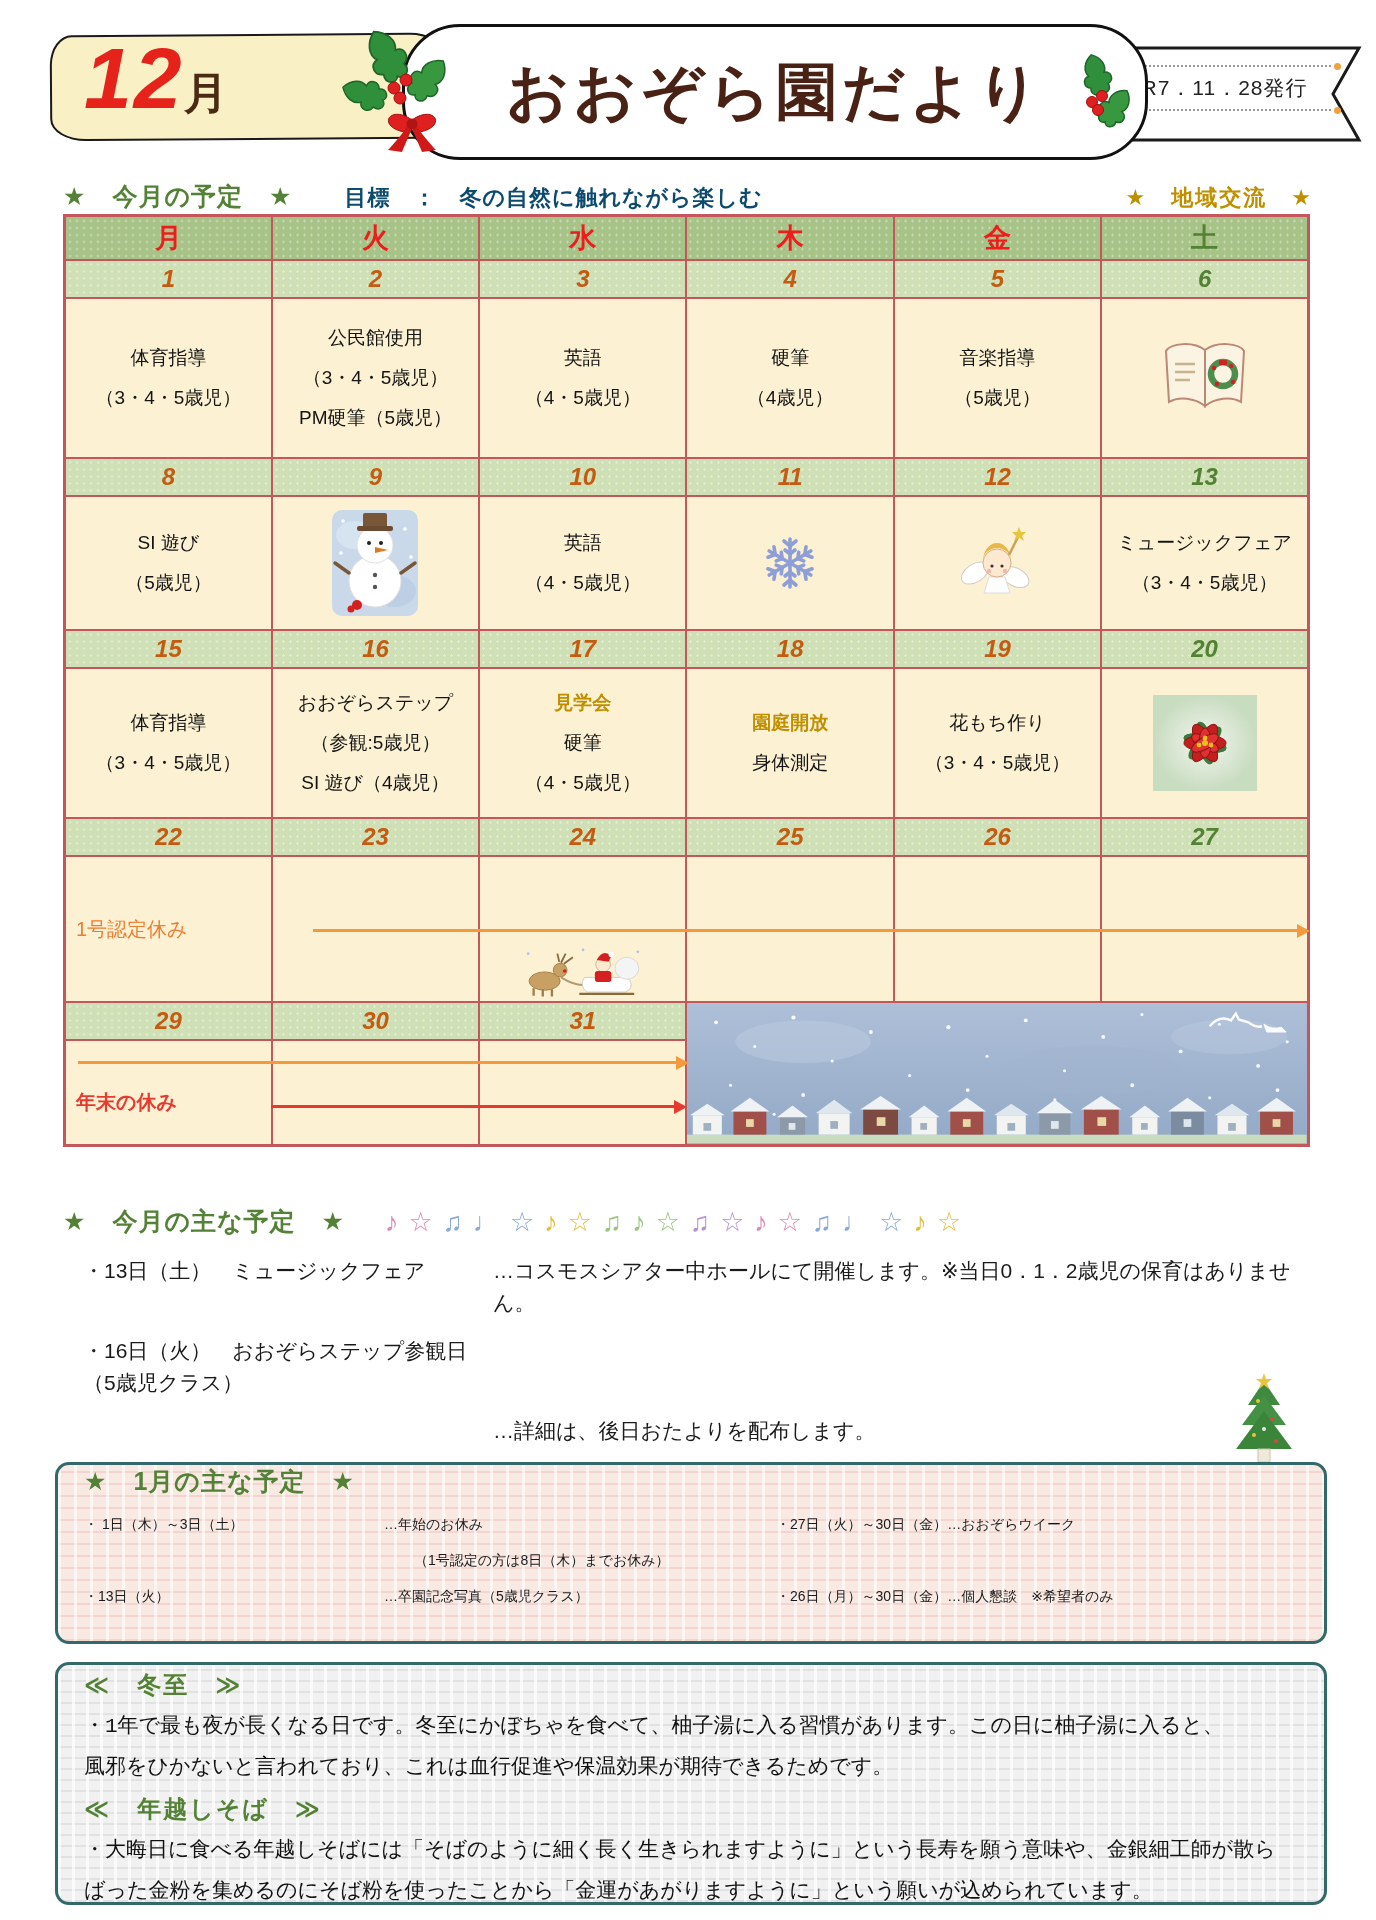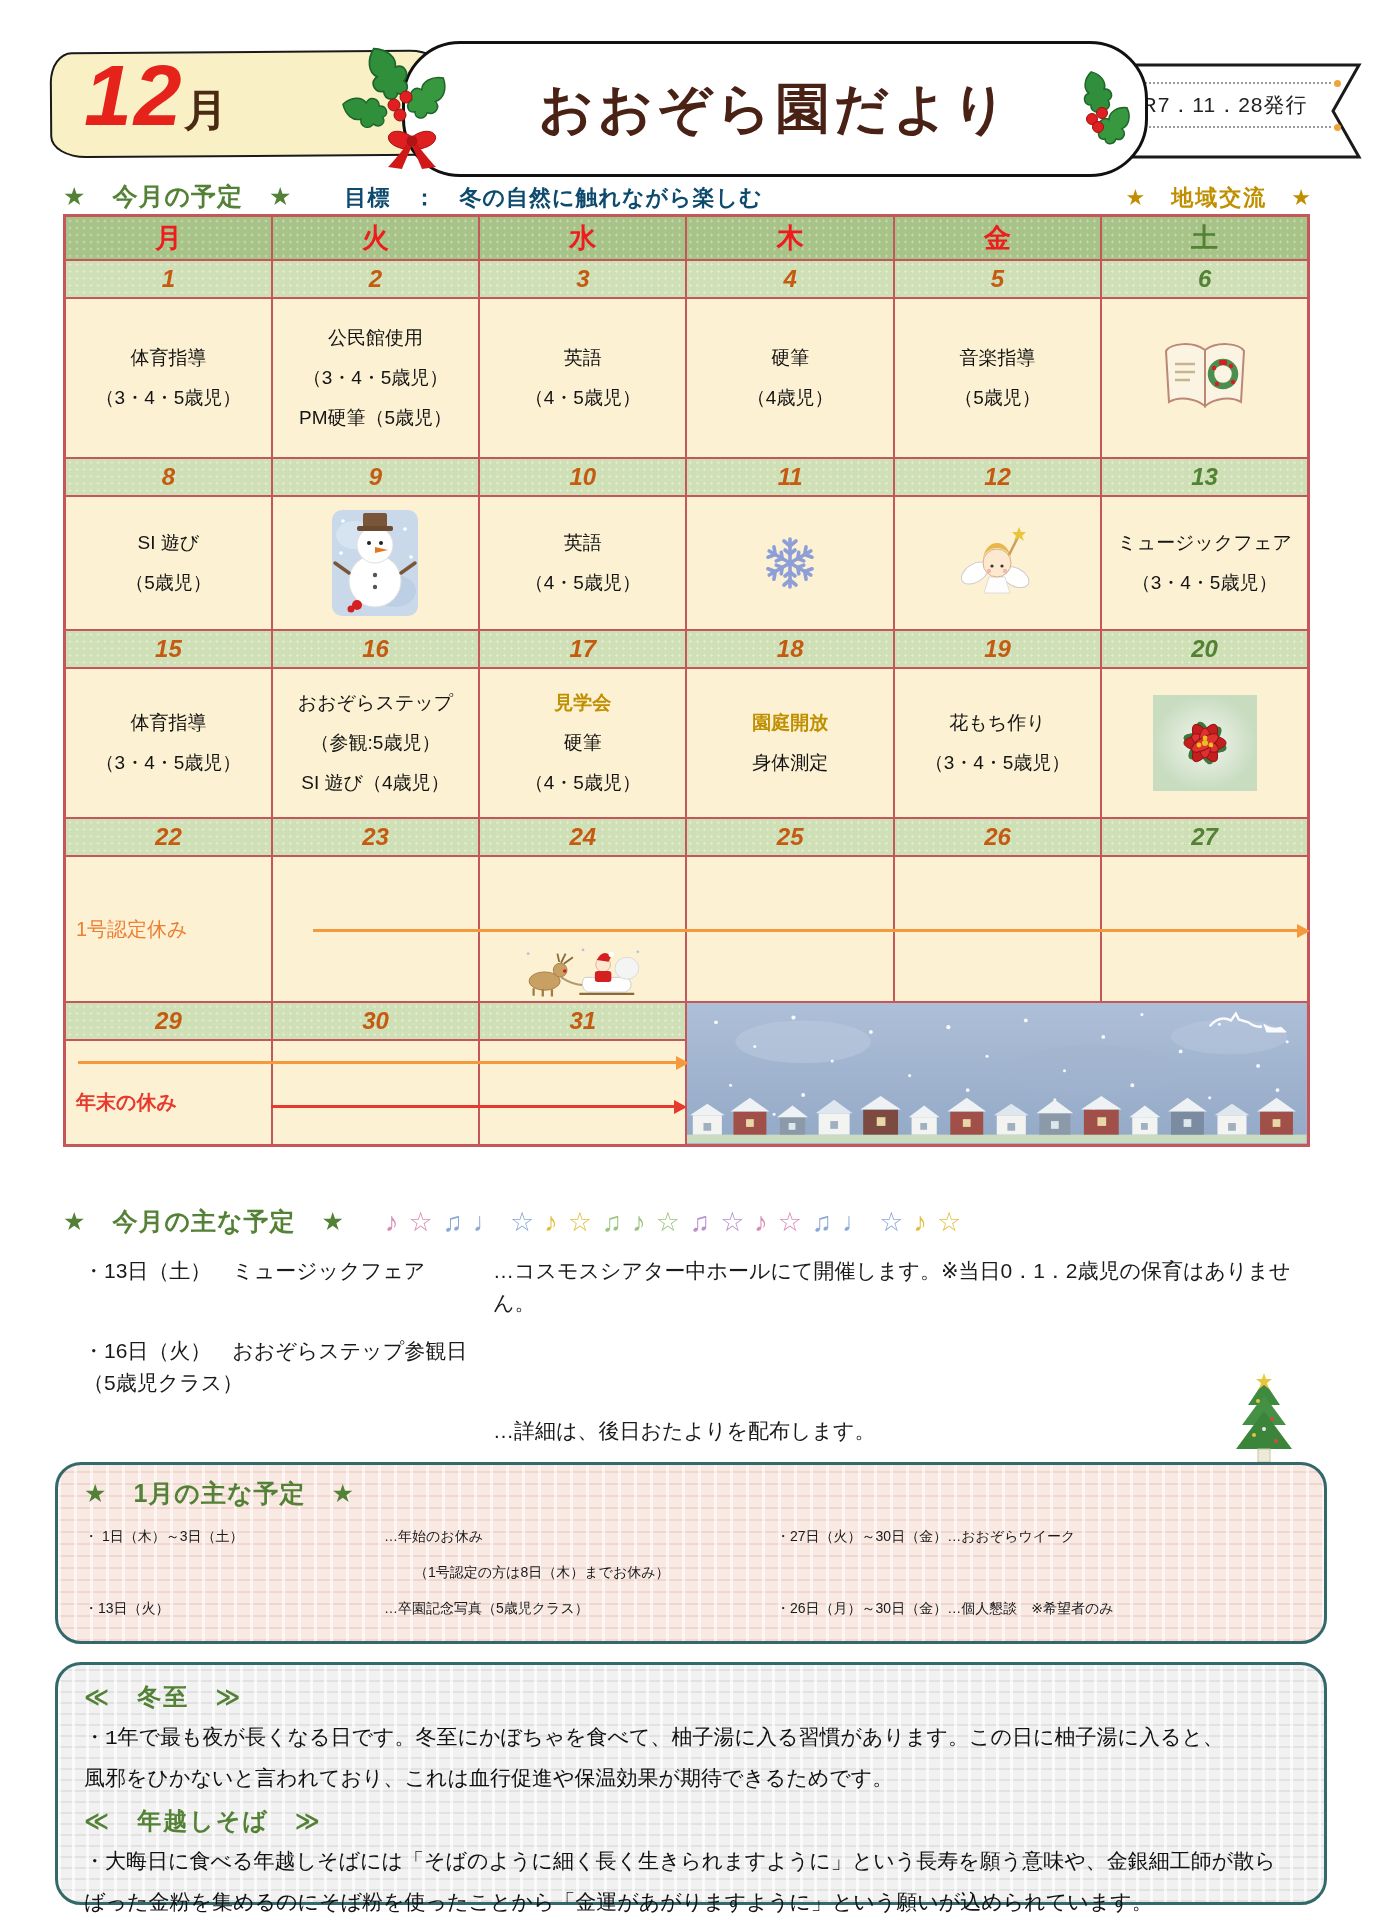--- a/index.html
+++ b/index.html
@@ -1,27 +1,27 @@
 <!DOCTYPE html>
 <html><head>
 <meta charset="utf-8">
 <style>
   html,body{margin:0;padding:0;background:#fff;}
   .page{position:relative;width:1376px;height:1920px;background:#fff;overflow:hidden;
         font-family:"Liberation Sans","DejaVu Sans",sans-serif;color:#1a1a1a;}
   
-  .banner{position:absolute;top:41px;left:50px;width:1312px;height:130px;padding-left:14px;}
+  .banner{position:absolute;top:24px;left:50px;width:1312px;height:130px;padding-left:14px;}
   .ribbon-left{position:absolute;left:0;top:10px;width:390px;height:102px;background:#faf0c6;
     border:2.5px solid #1a1a1a;border-radius:22px 34px 26px 36px / 30px 20px 34px 22px;transform:rotate(-.4deg);}
   .month-block{position:absolute;left:34px;top:14px;}
   .month-num{font-size:86px;font-weight:bold;font-style:italic;color:#e5231b;letter-spacing:2px;line-height:.95;}
   .month-suffix{font-size:44px;font-weight:bold;color:#4a2a12;}
   .cloud{position:absolute;left:352px;top:0;width:740px;height:130px;background:#fff;border:3px solid #111;
     border-radius:58px;display:flex;align-items:center;justify-content:center;z-index:3;}
-  .cloud-title{font-size:54px;font-weight:bold;color:#4a2115;letter-spacing:4px;}
+  .cloud-title{font-size:62px;font-weight:bold;color:#4a2115;letter-spacing:4px;}
   .flag{position:absolute;left:1040px;top:22px;width:272px;height:96px;z-index:1;}
   .flag svg{position:absolute;left:0;top:0;}
   .issue-box{position:absolute;left:22px;top:14px;width:225px;text-align:center;z-index:2;}
   .issue-line{height:0;border-top:2px dotted #9a9a9a;position:relative;margin:5px 6px;}
   .issue-line::before,.issue-line::after{content:"";position:absolute;top:-4px;width:7px;height:7px;border-radius:50%;background:#f0a23c;}
   .issue-line::before{left:-10px}.issue-line::after{right:-10px}
   .issue-text{font-size:21px;color:#222;letter-spacing:1px;padding:2px 0;}
   .holly-left{position:absolute;left:278px;top:0px;z-index:4;}
   .holly-right{position:absolute;left:1018px;top:26px;z-index:4;}
   
@@ -62,22 +62,22 @@
   .notes-deco{margin-left:40px;font-size:27px;letter-spacing:10px;white-space:nowrap;}
   .notes-deco span:nth-child(1){color:#d98bb6}.notes-deco span:nth-child(2){color:#8aa8d8}
   .notes-deco span:nth-child(3){color:#e3bf3f}.notes-deco span:nth-child(4){color:#9cc47e}
   .notes-deco span:nth-child(5){color:#b591cf}.notes-deco span:nth-child(6){color:#d98bb6}
   .notes-deco span:nth-child(7){color:#8aa8d8}.notes-deco span:nth-child(8){color:#e3bf3f}
   .hi-item{display:flex;margin:17px 0 0 20px;font-size:21px;line-height:1.5;}
   .hi-label{flex:0 0 410px;}
   .hi-detail{flex:1;}
   .tree-icon{position:absolute;right:18px;top:168px;}
   
-  .box{position:absolute;left:55px;width:1272px;border:3.5px solid #33696b;border-radius:26px;box-sizing:border-box;
-    padding:12px 26px;}
+  .box{position:absolute;left:55px;width:1272px;border:3.5px solid #33696b;border-radius:14px;box-sizing:border-box;
+    padding:0 26px;}
   .box-jan{top:1462px;height:182px;
     background:#f9e9e3;
     background-image:repeating-linear-gradient(90deg,rgba(255,255,255,.6) 0 3px,rgba(0,0,0,0) 3px 16px),
       repeating-linear-gradient(0deg,rgba(226,178,168,.35) 0 2px,rgba(0,0,0,0) 2px 12px);}
   .box-info{top:1662px;height:243px;
     background:#f1f1f1;
     background-image:repeating-linear-gradient(90deg,rgba(255,255,255,.7) 0 3px,rgba(0,0,0,0) 3px 14px),
       repeating-linear-gradient(0deg,rgba(190,190,190,.3) 0 2px,rgba(0,0,0,0) 2px 11px);}
   .jan-row{display:grid;grid-template-columns:660px auto;font-size:14px;margin-top:18px;gap:32px;}
   .jan-left{display:flex;}

